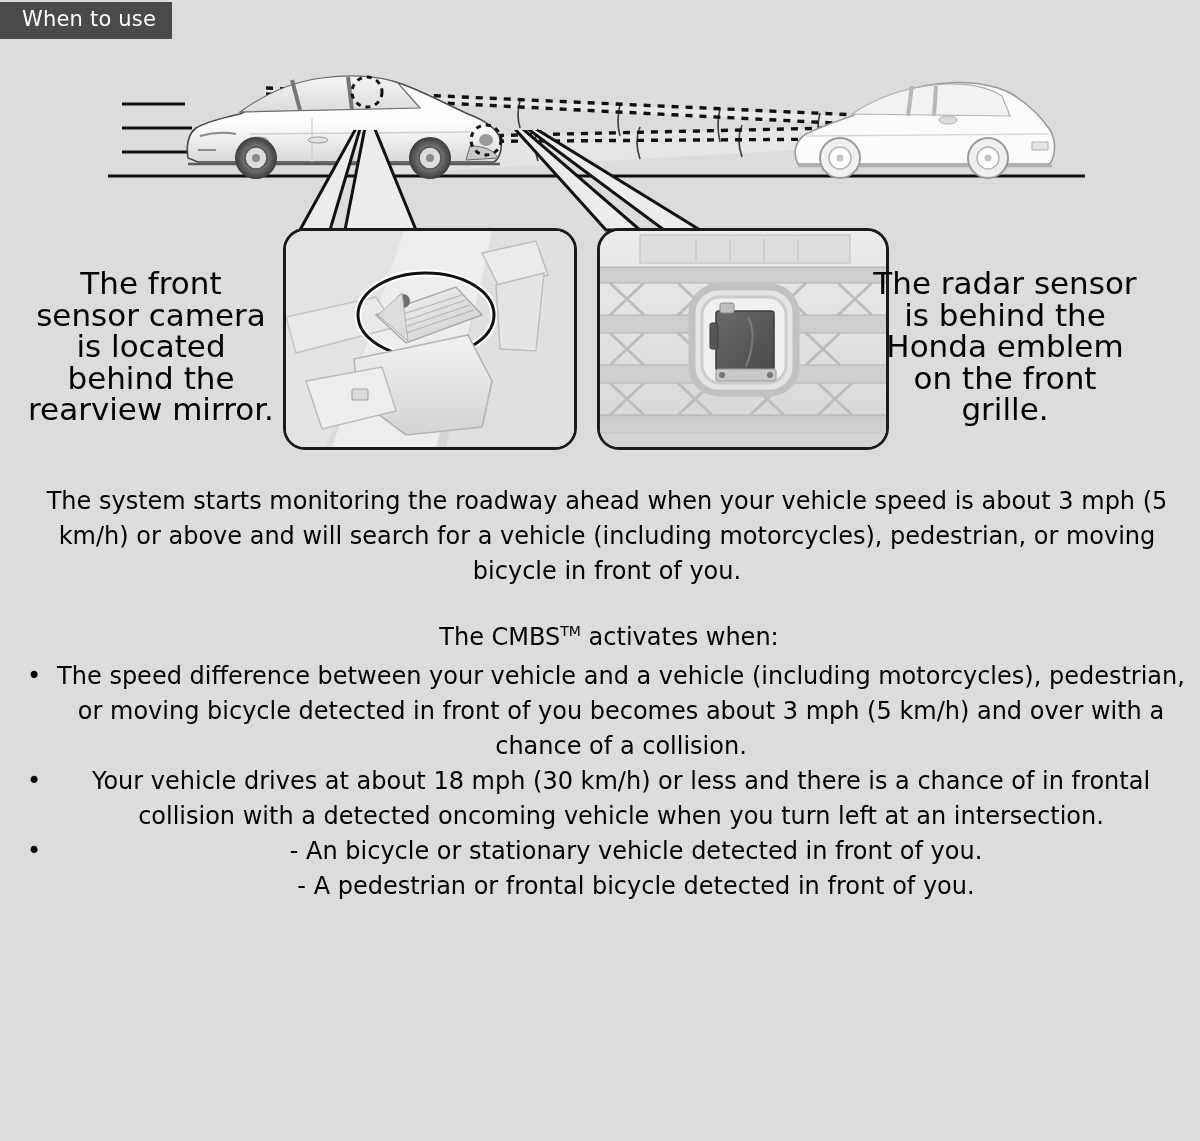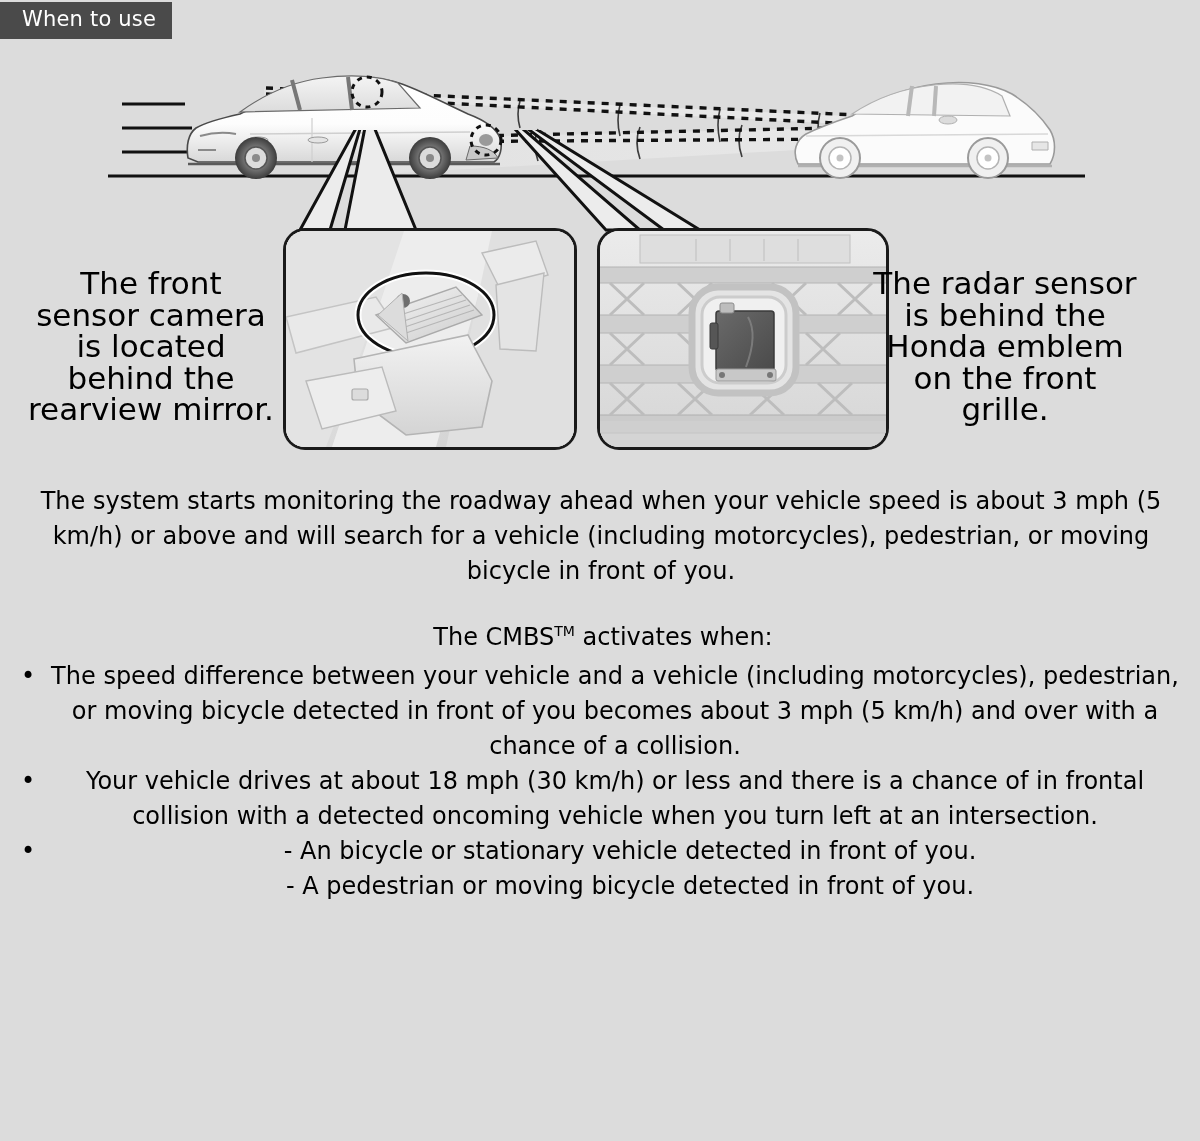--- a/index.html
+++ b/index.html
@@ -44,21 +44,21 @@
     position:absolute;
     font-size:31px;
     line-height:31.5px;
     color:#000;
   }
   #caption-left{left:26px;top:268px;width:250px;}
   #caption-right{left:871px;top:268px;width:268px;}
 
   
   .body{
-    position:absolute;left:15px;top:484px;width:1172px;
+    position:absolute;left:21px;top:484px;width:1172px;
     font-size:24px;
     line-height:35px;
   }
   .para{margin:0 0 31px 0;}
   .lead{margin:0 0 4px 4px;}
   ul.bullets{list-style:none;margin:0;padding:0;}
   ul.bullets > li{
     position:relative;
     padding-left:28px;
     margin:0 0 0 0;
@@ -314,18 +314,18 @@
         <span class="dot">•</span>
         <span>The speed difference between your vehicle and a vehicle (including motorcycles), pedestrian, or moving bicycle detected in front of you becomes about 3 mph (5 km/h) and over with a chance of a collision.</span>
       </li>
       <li>
         <span class="dot">•</span>
         <span>Your vehicle drives at about 18 mph (30 km/h) or less and there is a chance of in frontal collision with a detected oncoming vehicle when you turn left at an intersection.</span>
       </li>
       <li>
         <span class="dot">•</span>
         <div class="subitem">- An bicycle or stationary vehicle detected in front of you.</div>
-        <div class="subitem">- A pedestrian or moving bicycle detected in front of you.</div>
+        <div class="subitem">- A pedestrian or frontal bicycle detected in front of you.</div>
       </li>
     </ul>
   </div>
 
 </div>
 
 </body></html>

